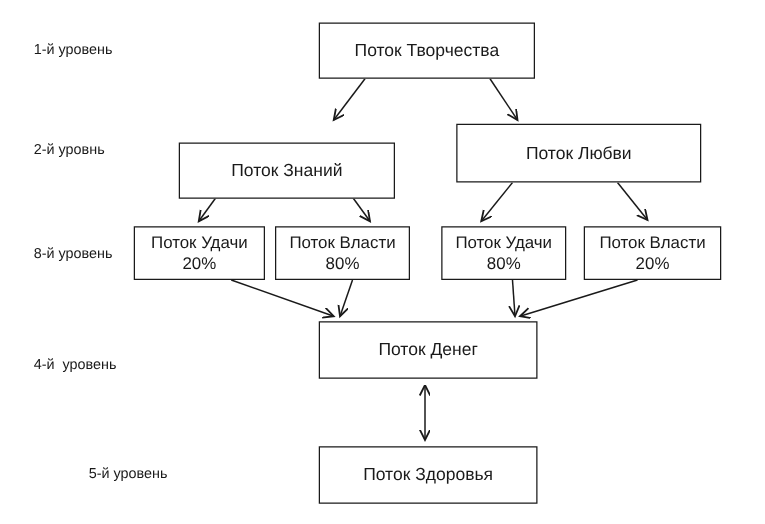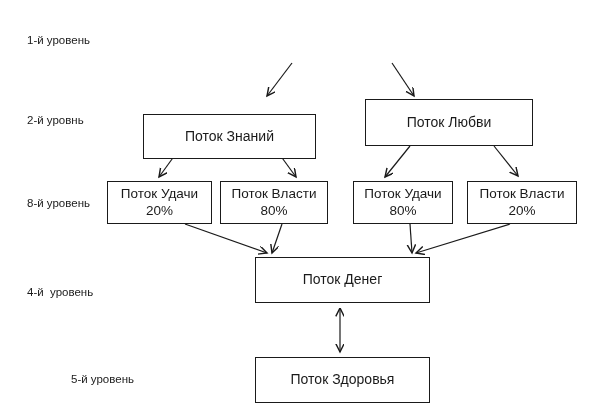--- a/index.html
+++ b/index.html
@@ -33,21 +33,21 @@
     align-items: center;
     justify-content: center;
     text-align: center;
     line-height: 1.25;
   }
   .node-title { font-size: 14px; }
   .node-small .node-title,
   .node-small .node-value { font-size: 13.5px; }
   .node-creativity { left: 255px; top: 18px;  width: 173px; height: 45px; }
   .node-knowledge  { left: 143px; top: 99px;  width: 173px; height: 45px; margin-top: 15px; }
-  .node-love       { left: 365px; top: 99px;  width: 168px; height: 47px; }
+  .node-love       { left: 365px; top: 99px;  width: 196px; height: 47px; }
   .node-luck-left  { left: 107px; top: 181px; width: 105px; height: 43px; }
   .node-power-left { left: 220px; top: 181px; width: 108px; height: 43px; }
   .node-luck-right { left: 353px; top: 181px; width: 100px; height: 43px; }
   .node-power-right{ left: 467px; top: 181px; width: 110px; height: 43px; }
   .node-money      { left: 255px; top: 257px; width: 175px; height: 46px; }
   .node-health     { left: 255px; top: 357px; width: 175px; height: 46px; }
   .level-label {
     position: absolute;
     left: 27px;
     font-size: 11.5px;
@@ -86,20 +86,23 @@
     <line x1="510" y1="224" x2="416" y2="253" stroke="#1a1a1a" stroke-width="1.2" marker-end="url(#ah)"></line>
     <line x1="340" y1="308" x2="340" y2="352" stroke="#1a1a1a" stroke-width="1.2" marker-start="url(#ah-start)" marker-end="url(#ah)"></line>
   </svg>
 
   <div class="level-label level-1">1-й уровень</div>
   <div class="level-label level-2">2-й уровнь</div>
   <div class="level-label level-3">8-й уровень</div>
   <div class="level-label level-4">4-й  уровень</div>
   <div class="level-label level-5">5-й уровень</div>
 
+  <div class="node node-creativity">
+    <span class="node-title">Поток Творчества</span>
+  </div>
 
   <div class="node node-knowledge">
     <span class="node-title">Поток Знаний</span>
   </div>
 
   <div class="node node-love">
     <span class="node-title">Поток Любви</span>
   </div>
 
   <div class="node node-small node-luck-left">

